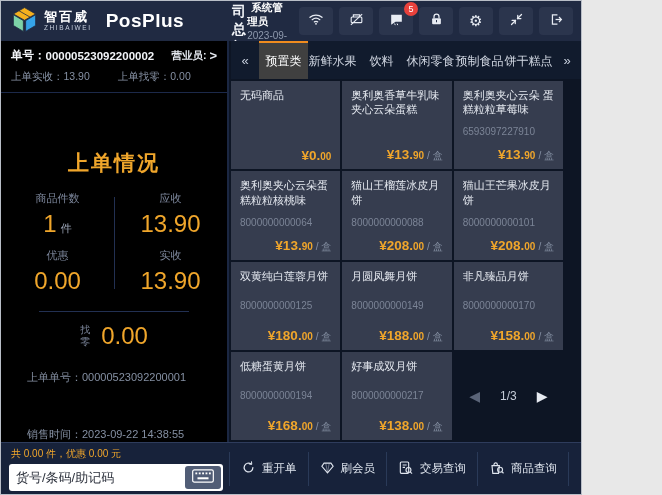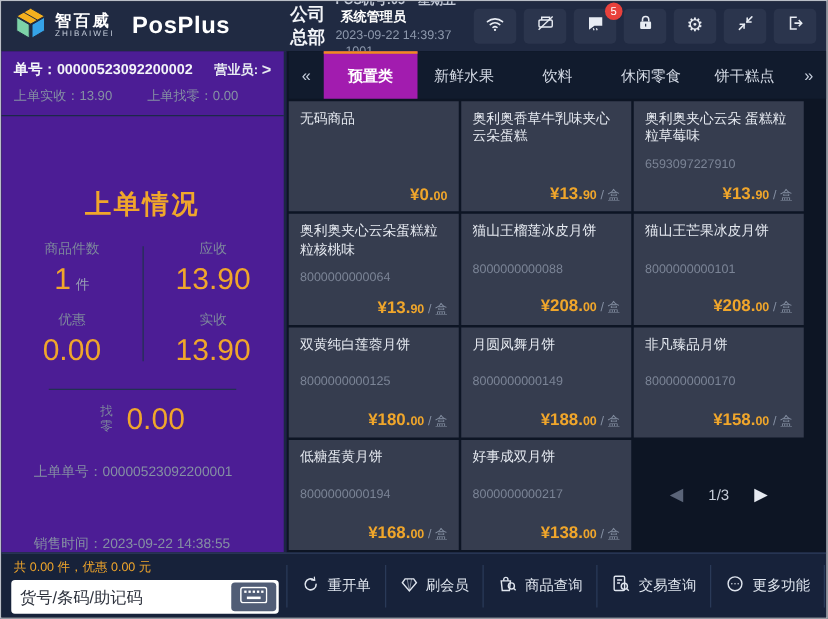--- a/index.html
+++ b/index.html
@@ -1,37 +1,37 @@
 <!DOCTYPE html>
 <html><head>
 <meta charset="utf-8">
 <style>
   html,body{margin:0;padding:0;background:#e8e8e8;}
   *{box-sizing:border-box;font-family:"Liberation Sans","DejaVu Sans",sans-serif;}
-  .app{position:relative;width:662px;height:495px;background:#0d1524;overflow:hidden;border:1px solid #b9bec7;}
+  .app{position:relative;width:582px;height:495px;background:#0d1524;overflow:hidden;border:1px solid #b9bec7;}
 
   
   .topbar{position:absolute;top:0;left:0;right:0;height:40px;background:#202a42;display:flex;align-items:center;padding:0 8px 0 10px;}
   .brand{display:flex;align-items:center;gap:6px;}
   .brand-cn{font-size:13px;font-weight:bold;color:#fff;letter-spacing:2px;line-height:1;}
   .brand-en{font-size:6.5px;color:#c7cfdd;letter-spacing:1.6px;line-height:1;margin-top:2px;}
   .app-name{font-size:19px;font-weight:bold;color:#fff;margin-left:14px;letter-spacing:.5px;}
   .store-name{font-size:14px;font-weight:bold;color:#f2f4f8;margin-left:48px;}
   .pos-meta{margin-left:auto;text-align:left;line-height:1.35;margin-right:10px;}
   .pos-meta .r1{font-size:10px;color:#c3cad8;font-weight:bold;}
   .pos-meta .r1 .role{color:#ffffff;margin-left:4px;font-size:10.5px;}
   .pos-meta .r2{font-size:10px;color:#8e99ad;}
   .pos-meta .r2 .op{margin-left:8px;}
   .icon-row{display:flex;gap:6px;}
   .icon-btn{position:relative;width:34px;height:28px;background:#2b354d;border-radius:4px;display:flex;align-items:center;justify-content:center;cursor:pointer;}
   .icon-btn .glyph{color:#e8ecf3;font-size:15px;line-height:1;}
   .badge{position:absolute;top:-5px;right:-5px;min-width:14px;height:14px;border-radius:7px;background:#e8413c;color:#fff;font-size:9px;display:flex;align-items:center;justify-content:center;padding:0 3px;}
 
   
-  .left{position:absolute;top:40px;left:0;width:228px;bottom:52px;background:#4c1d95;border-right:2px solid #1b2742;}
+  .left{position:absolute;top:40px;left:0;width:228px;bottom:52px;background:#000000;border-right:2px solid #1b2742;}
   .order-head{padding:7px 10px 8px 10px;border-bottom:1px solid #1c294a;}
   .oh-line1{display:flex;align-items:center;font-size:11.5px;color:#f2f4f8;font-weight:bold;}
   .oh-line1 .sales{margin-left:auto;font-size:10.5px;font-weight:bold;color:#e6eaf1;display:flex;align-items:center;gap:3px;cursor:pointer;justify-content:flex-end;}
   .oh-line1 .sales .arr{font-size:13px;font-weight:bold;}
   .oh-line2{margin-top:7px;display:flex;font-size:10.5px;color:#8590a3;}
   .oh-line2 .chg{margin-left:28px;}
   .summary-title{margin-top:56px;text-align:center;font-size:21px;font-weight:bold;color:#f0a62b;letter-spacing:2px;}
   .stats{position:relative;margin-top:14px;display:grid;grid-template-columns:1fr 1fr;row-gap:10px;}
   .stats::before{content:"";position:absolute;left:50%;top:6px;bottom:6px;width:1px;background:#223052;}
   .stat{text-align:center;}
@@ -45,21 +45,21 @@
   .lp-line{padding-left:26px;font-size:11px;color:#8590a3;}
   .lp-last{margin-top:20px;}
   .lp-time{margin-top:42px;}
 
   
   .main{position:absolute;top:40px;left:230px;right:0;bottom:52px;background:#0d1524;display:flex;flex-direction:column;}
   .tabs{height:38px;background:#111b2d;display:flex;align-items:stretch;flex:0 0 38px;}
   .tab-arrow{width:28px;display:flex;align-items:center;justify-content:center;color:#c7cfdd;font-size:13px;cursor:pointer;}
   .tab-strip{flex:1;display:flex;}
   .tab{flex:1;display:flex;align-items:center;justify-content:center;font-size:12px;color:#d3d9e4;cursor:pointer;border-top:2px solid transparent;}
-  .tab.active{background:#a21caf;color:#fff;font-weight:bold;border-top-color:#f08c1e;}
+  .tab.active{background:#404040;color:#fff;font-weight:normal;border-top-color:#f08c1e;}
   .grid{flex:1;display:grid;grid-template-columns:repeat(3,1fr);grid-template-rows:repeat(4,1fr);gap:2px;padding:2px 18px 2px 0;}
   .card{background:#363d4f;padding:7px 9px 6px 9px;display:flex;flex-direction:column;justify-content:space-between;cursor:pointer;}
   .card .pname{font-size:11px;color:#e6eaf1;line-height:1.3;max-height:29px;overflow:hidden;}
   .card .pcode{font-size:10px;color:#7b8496;}
   .card .prow{display:flex;justify-content:flex-end;align-items:baseline;}
   .card .pmain{font-size:13.5px;font-weight:bold;color:#f0a62b;}
   .card .pdec{font-size:10px;font-weight:bold;color:#f0a62b;}
   .card .punit{font-size:10px;color:#8590a3;margin-left:3px;}
   .pag-cell{display:flex;align-items:center;justify-content:center;gap:20px;background:transparent;}
   .pag-prev{color:#5a6478;font-size:14px;cursor:pointer;}
@@ -226,20 +226,23 @@
             <span>预置类</span>
           </div>
           <div class="tab">
             <span>新鲜水果</span>
           </div>
           <div class="tab">
             <span>饮料</span>
           </div>
           <div class="tab">
             <span>休闲零食</span>
+          </div>
+          <div class="tab">
+            <span>预制食品</span>
           </div>
           <div class="tab">
             <span>饼干糕点</span>
           </div>
         </div>
       <div class="tab-arrow">»</div>
     </nav>
     <div class="grid" id="product-grid">
       <div class="card">
           <div class="pname">无码商品</div>
@@ -378,35 +381,35 @@
         </div>
         <div class="fbtn">
           <span><svg viewBox="0 0 24 24" width="15" height="15" fill="none" stroke="#dfe5ee" stroke-width="1.8">
               <path d="M6.5 5h11l3.5 5L12 20.5 3 10z"></path>
               <path d="M9.2 5l2.8 15.5M14.8 5L12 20.5" opacity=".55" stroke-width="1.2"></path>
             </svg></span>
           <span>刷会员</span>
         </div>
         <div class="fbtn">
           <span><svg viewBox="0 0 24 24" width="16" height="16" fill="none" stroke="#dfe5ee" stroke-width="1.7">
+              <rect x="3.5" y="3" width="12.5" height="17" rx="1.5"></rect>
+              <path d="M7 7.5h6M7 11h3.5"></path>
+              <circle cx="15.7" cy="15" r="3.7"></circle>
+              <path d="M18.3 17.7l2.8 2.7"></path>
+            </svg></span>
+          <span>交易查询</span>
+        </div>
+        <div class="fbtn">
+          <span><svg viewBox="0 0 24 24" width="16" height="16" fill="none" stroke="#dfe5ee" stroke-width="1.7">
               <path d="M4.5 8.5h11L14.3 20H5.7L4.5 8.5z"></path>
               <path d="M7.5 8.5V6.8a2.5 2.5 0 0 1 5 0v1.7"></path>
               <circle cx="16.6" cy="14.6" r="3.7"></circle>
               <path d="M19.2 17.3l2.6 2.6"></path>
             </svg></span>
           <span>商品查询</span>
-        </div>
-        <div class="fbtn">
-          <span><svg viewBox="0 0 24 24" width="16" height="16" fill="none" stroke="#dfe5ee" stroke-width="1.7">
-              <rect x="3.5" y="3" width="12.5" height="17" rx="1.5"></rect>
-              <path d="M7 7.5h6M7 11h3.5"></path>
-              <circle cx="15.7" cy="15" r="3.7"></circle>
-              <path d="M18.3 17.7l2.8 2.7"></path>
-            </svg></span>
-          <span>交易查询</span>
         </div>
         <div class="fbtn">
           <span><svg viewBox="0 0 24 24" width="16" height="16" fill="none" stroke="#dfe5ee" stroke-width="1.7">
               <circle cx="12" cy="12" r="8.3"></circle>
               <circle cx="8.2" cy="12" r="0.9" fill="#dfe5ee" stroke="none"></circle>
               <circle cx="12" cy="12" r="0.9" fill="#dfe5ee" stroke="none"></circle>
               <circle cx="15.8" cy="12" r="0.9" fill="#dfe5ee" stroke="none"></circle>
             </svg></span>
           <span>更多功能</span>
         </div>

